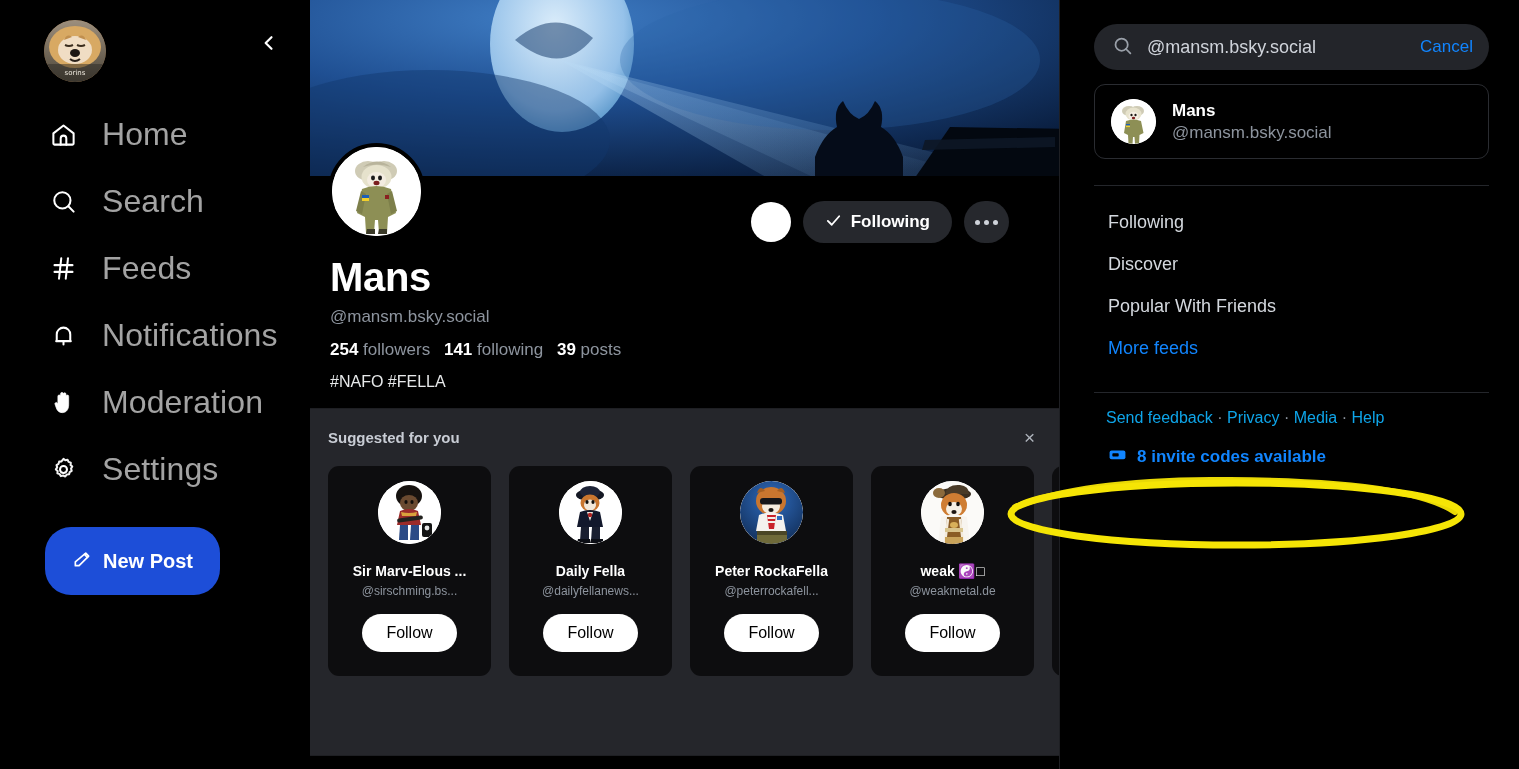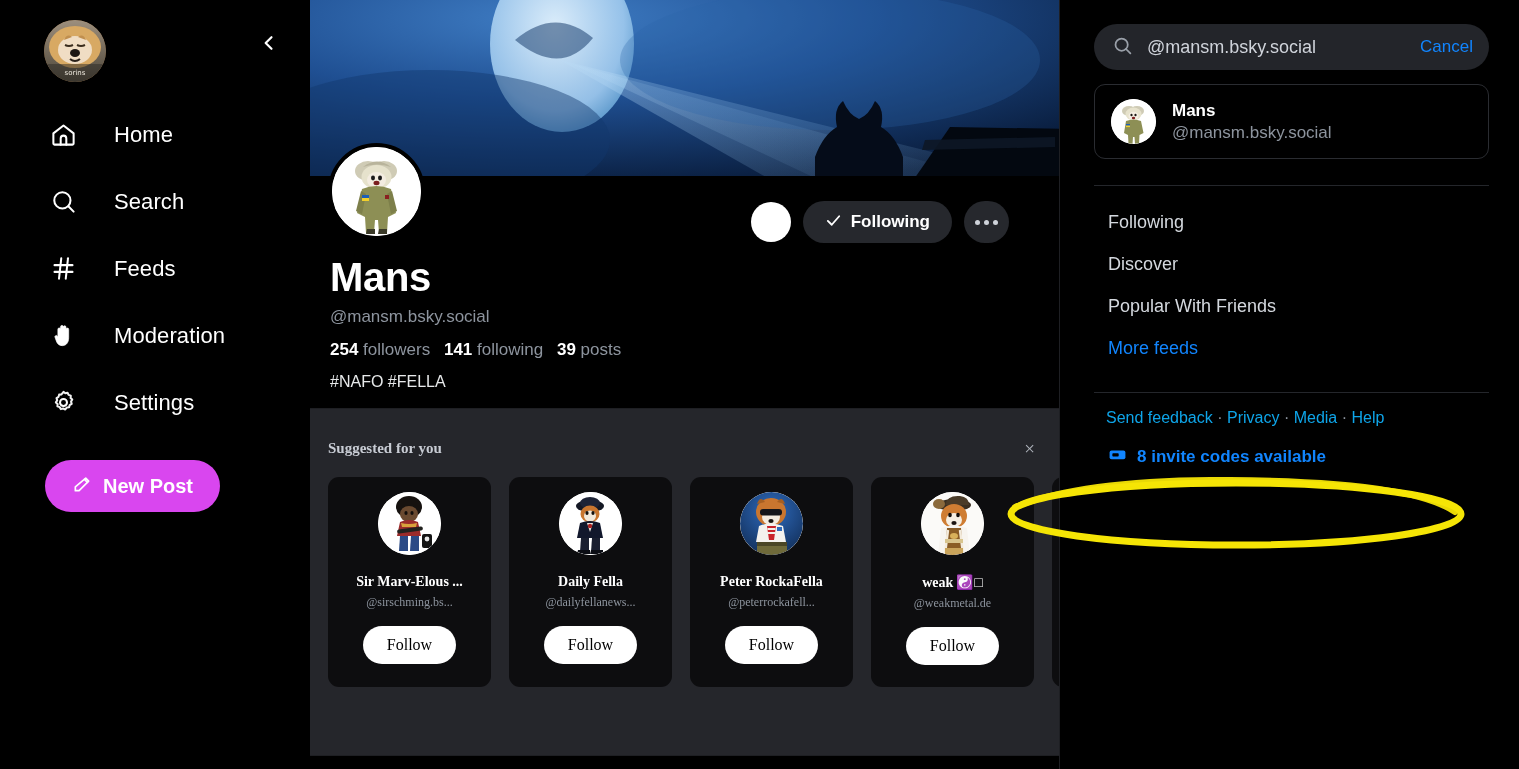--- a/index.html
+++ b/index.html
@@ -27,24 +27,24 @@
     width: 34px; height: 34px;
     display: flex; align-items: center; justify-content: center;
     cursor: pointer;
   }
   .sb-nav { margin-top: 1px; }
   .sb-item {
     display: flex; align-items: center; gap: 24px;
     height: 67px; padding-left: 48px; cursor: pointer;
   }
   .sb-item .ico { width: 30px; height: 30px; display: flex; align-items: center; justify-content: center; flex: 0 0 30px; }
-  .sb-item .lbl { font-size: 22px; color: #ffffff; font-weight: 400; letter-spacing: .1px; margin-left: 12px; }
+  .sb-item .lbl { font-size: 32px; color: #a3a3a3; font-weight: 400; letter-spacing: .1px; }
   .newpost {
-    margin: 24px 0 0 45px; width: 175px; height: 52px;
-    background: #d946ef; border-radius: 26px;
+    margin: 24px 0 0 45px; width: 175px; height: 68px;
+    background: #1d4ed8; border-radius: 26px;
     display: flex; align-items: center; justify-content: center; gap: 11px;
     cursor: pointer;
   }
   .newpost .lbl { color: #fff; font-size: 20px; font-weight: 700; }
 
   
   .center {
     width: 750px; flex: 0 0 750px; height: 769px;
     background: #000; position: relative; overflow: hidden;
     border-right: 1px solid #1e1f23;
@@ -80,21 +80,21 @@
   .pf-name { font-size: 40px; font-weight: 700; color: #fff; margin: 8px 0 0 2px; letter-spacing: -.3px; }
   .pf-handle { font-size: 17px; color: #8d949e; margin: 7px 0 0 2px; }
   .pf-stats { margin: 13px 0 0 2px; font-size: 17px; color: #8d949e; }
   .pf-stats b { color: #fff; font-weight: 700; }
   .pf-stats .sp { display: inline-block; width: 9px; }
   .pf-bio { margin: 13px 0 0 2px; font-size: 16px; color: #e7e9ea; }
 
   
   .suggest {
     margin-top: 17px; background: #25262b; border-top: 1px solid #1e1f23;
-    padding: 27px 0 0 0; position: relative; height: 347px; font-family: Liberation Serif, serif;
+    padding: 16px 0 0 0; position: relative; height: 347px;
   }
   .suggest-head {
     display: flex; align-items: center; justify-content: space-between;
     padding: 0 18px 0 18px; height: 24px;
   }
   .suggest-title { font-size: 15px; font-weight: 700; color: #c8ccd4; }
   .suggest-close { font-size: 19px; color: #aeb3bb; cursor: pointer; line-height: 1; padding: 2px 6px; }
   .cards { display: flex; gap: 18px; padding: 17px 0 0 18px; }
   .card {
     flex: 0 0 163px; width: 163px; height: 210px; background: #0d0d0f;
@@ -236,20 +236,29 @@
           <svg width="27" height="27" viewBox="0 0 24 24" fill="none" stroke="#fff" stroke-width="1.8" stroke-linecap="round">
             <line x1="4" y1="9" x2="20" y2="9"></line>
               <line x1="4" y1="15" x2="20" y2="15"></line>
             <line x1="10" y1="3" x2="8" y2="21"></line>
               <line x1="16" y1="3" x2="14" y2="21"></line>
           </svg>
         </span>
         <span class="lbl">Feeds</span>
       </div>
 
+      <div class="sb-item">
+        <span class="ico">
+          <svg width="27" height="27" viewBox="0 0 24 24" fill="none" stroke="#fff" stroke-width="1.8" stroke-linecap="round" stroke-linejoin="round">
+            <path d="M5.5 17 h13 M6 17 V11 a6 6 0 0 1 12 0 v6"></path>
+            <line x1="12" y1="17" x2="12" y2="20"></line>
+          </svg>
+        </span>
+        <span class="lbl">Notifications</span>
+      </div>
 
       <div class="sb-item">
         <span class="ico">
           <svg width="27" height="27" viewBox="0 0 24 24" fill="#fff" stroke="#fff" stroke-width=".6">
             <path d="M7 13 V6.5 a1.2 1.2 0 0 1 2.4 0 V12 V4.3 a1.2 1.2 0 0 1 2.4 0 V12 V4.6 a1.2 1.2 0 0 1 2.4 0 V12 V6.6 a1.2 1.2 0 0 1 2.4 0 V14 c0 4.2-2.2 7-5.6 7 -3.2 0-4.6-2-5.4-4.2 L4.6 14 a1.25 1.25 0 0 1 2-1.5 Z"></path>
           </svg>
         </span>
         <span class="lbl">Moderation</span>
       </div>
 

